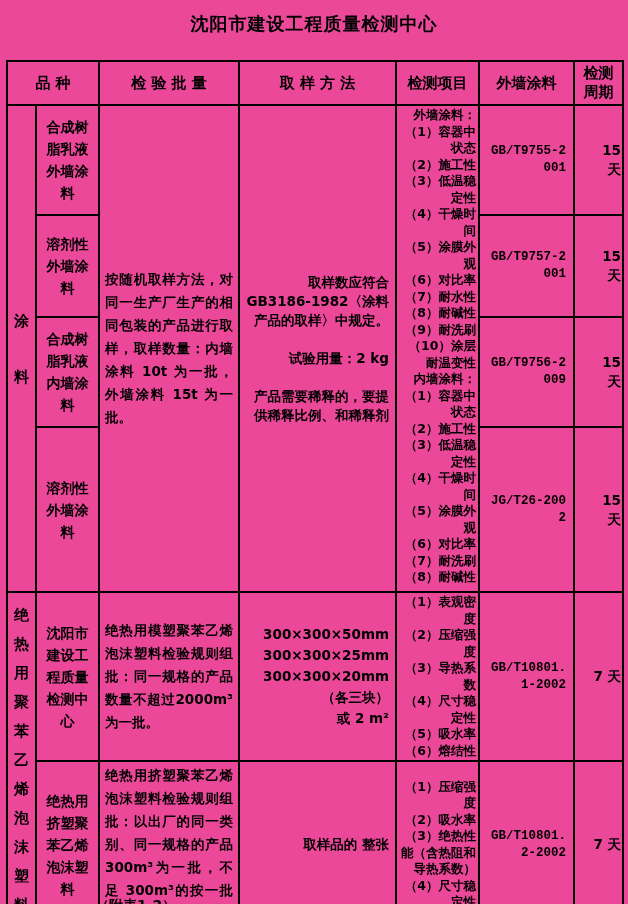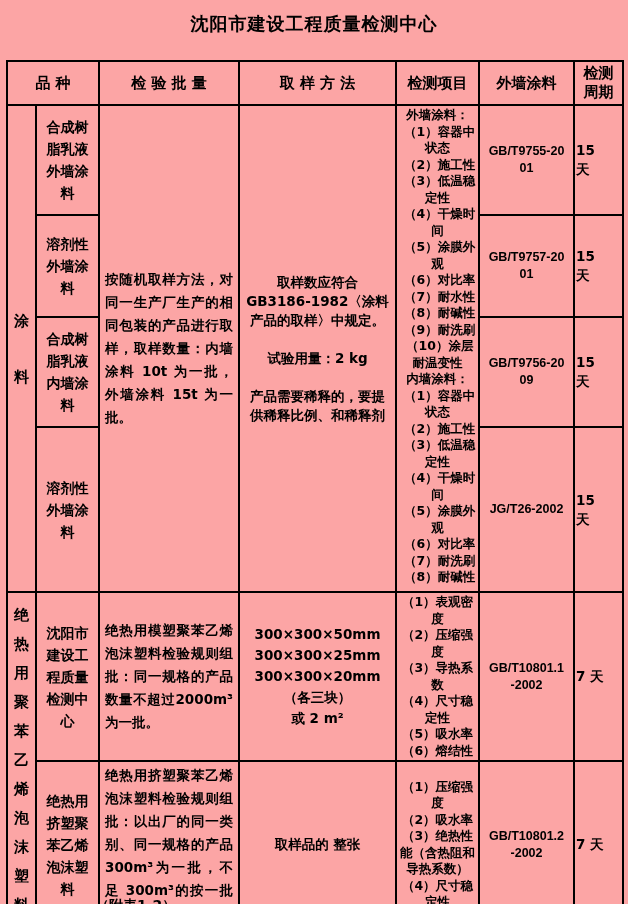--- a/index.html
+++ b/index.html
@@ -1,43 +1,43 @@
 <!DOCTYPE html>
 <html><head>
 <meta charset="utf-8">
 <style>
   html,body{margin:0;padding:0;background:#fff;}
-  #page{position:relative;width:628px;height:904px;background:#fca5a5;overflow:hidden;
+  #page{position:relative;width:628px;height:904px;background:#ec4899;overflow:hidden;
         font-family:"DejaVu Sans","Liberation Sans",sans-serif;color:#000;}
   
   #titles{position:absolute;top:12px;left:0;width:100%;text-align:center;}
   .title-line{font-size:18px;font-weight:bold;line-height:23px;letter-spacing:1px;}
   
   #main-table{position:absolute;top:60px;left:6px;width:616px;border-collapse:collapse;
               table-layout:fixed;border:2px solid #000;}
   #main-table td,#main-table th{border:2px solid #000;overflow:hidden;}
   th.hdr{font-size:15px;font-weight:bold;text-align:center;white-space:pre-line;padding:2px;}
   td.group{font-size:15px;font-weight:bold;text-align:center;vertical-align:middle;
            white-space:pre-line;padding:0;}
   td.group.g1{line-height:56px;}
   td.group.g2{line-height:29px;}
   td.species{font-size:14px;font-weight:bold;text-align:center;vertical-align:middle;
              padding:10px 8px;line-height:22px;}
   td.batch{font-size:13.5px;font-weight:bold;text-align:justify;vertical-align:middle;
            white-space:pre-wrap;padding:2px 5px;line-height:23px;}
-  td.sampling{font-size:13.5px;font-weight:bold;text-align:center;vertical-align:middle;
+  td.sampling{font-size:13.5px;font-weight:bold;text-align:right;vertical-align:middle;
               white-space:pre-wrap;padding:2px 6px;line-height:19px;}
   td.sampling.dims{line-height:21px;margin-left:8px;}
-  td.items{font-size:12.5px;font-weight:bold;text-align:center;vertical-align:top;
+  td.items{font-size:12.5px;font-weight:bold;text-align:right;vertical-align:top;
            white-space:pre-wrap;padding:1px 2px;line-height:16.5px;}
   td.items.mid{vertical-align:middle;}
-  td.standard{font-family:Liberation Sans, sans-serif;
-              font-size:12.5px;font-weight:bold;text-align:center;vertical-align:middle;
+  td.standard{font-family:Liberation Mono, monospace;
+              font-size:12.5px;font-weight:bold;text-align:right;vertical-align:middle;
               word-break:break-all;padding:2px 7px;line-height:17px;}
-  td.period{font-size:13.5px;font-weight:bold;text-align:left;vertical-align:middle;
+  td.period{font-size:13.5px;font-weight:bold;text-align:right;vertical-align:middle;
             white-space:pre-line;padding:1px;line-height:19px;}
   
   #partial-caption{position:absolute;left:95px;top:897px;height:7px;width:150px;
                    overflow:hidden;font-size:14px;font-weight:bold;}
 </style>
 </head>
 <body>
 
 <div id="page">
 

